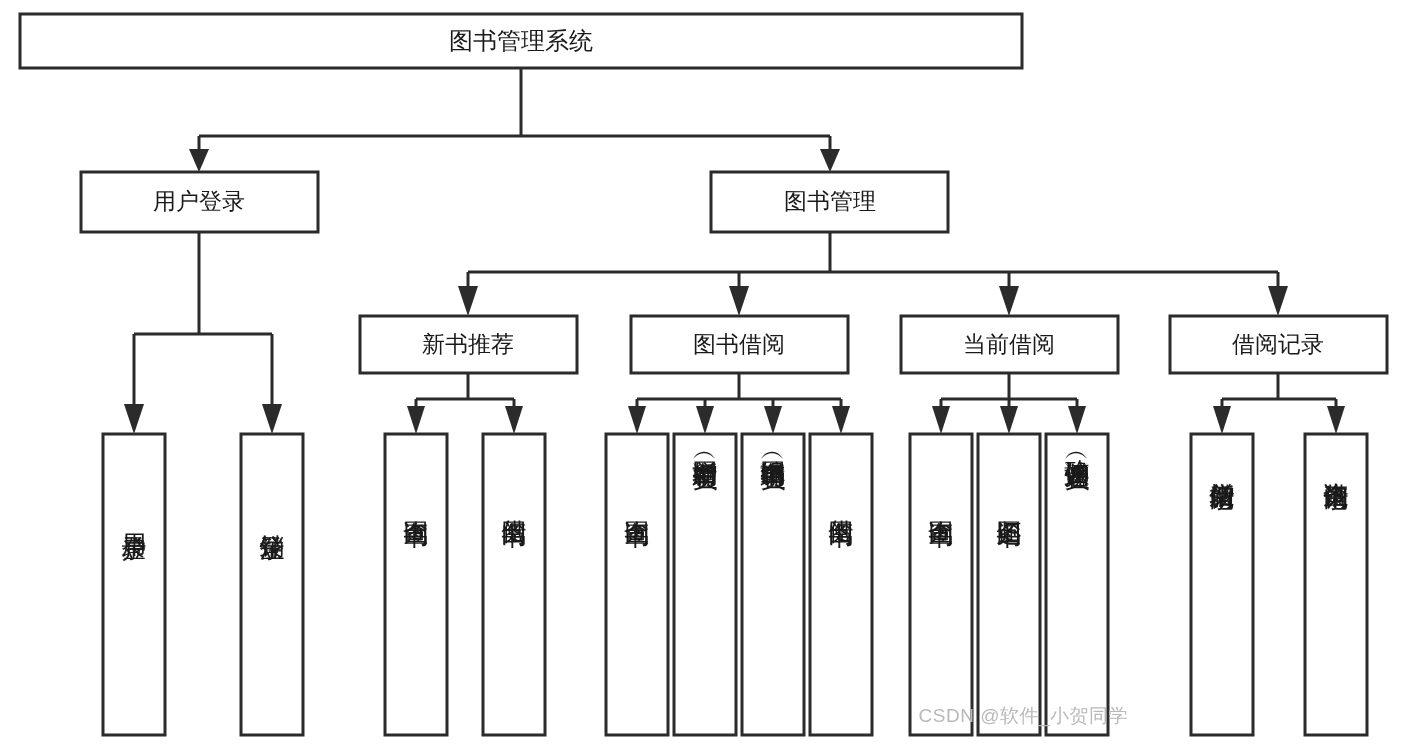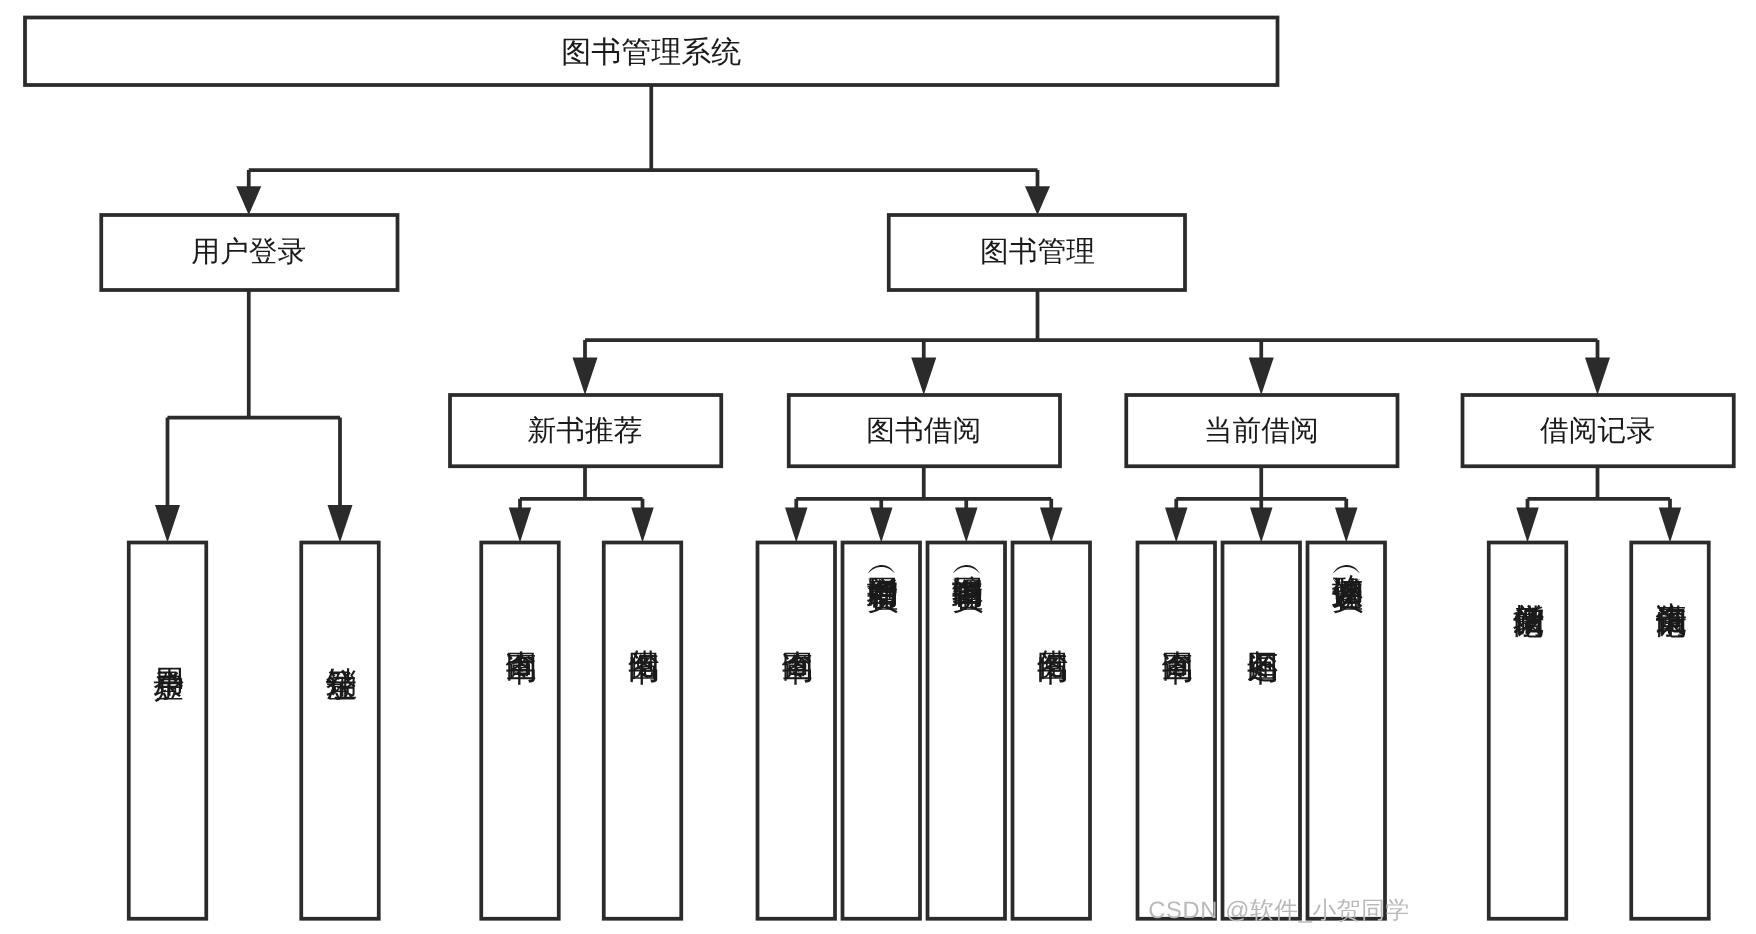--- a/index.html
+++ b/index.html
@@ -65,21 +65,21 @@
     letter-spacing: 1px;
     display: flex;
     align-items: center;
     justify-content: flex-start;
     white-space: nowrap;
     pointer-events: none;
   }
   .watermark {
     position: absolute;
     right: 8px;
-    bottom: 6px;
+    bottom: 18px;
     font-family: "Liberation Sans", "DejaVu Sans", sans-serif;
     font-size: 19px;
     color: #b9b9b9;
     letter-spacing: 0.5px;
     white-space: nowrap;
   }
 </style>
 </head>
 <body>
 

